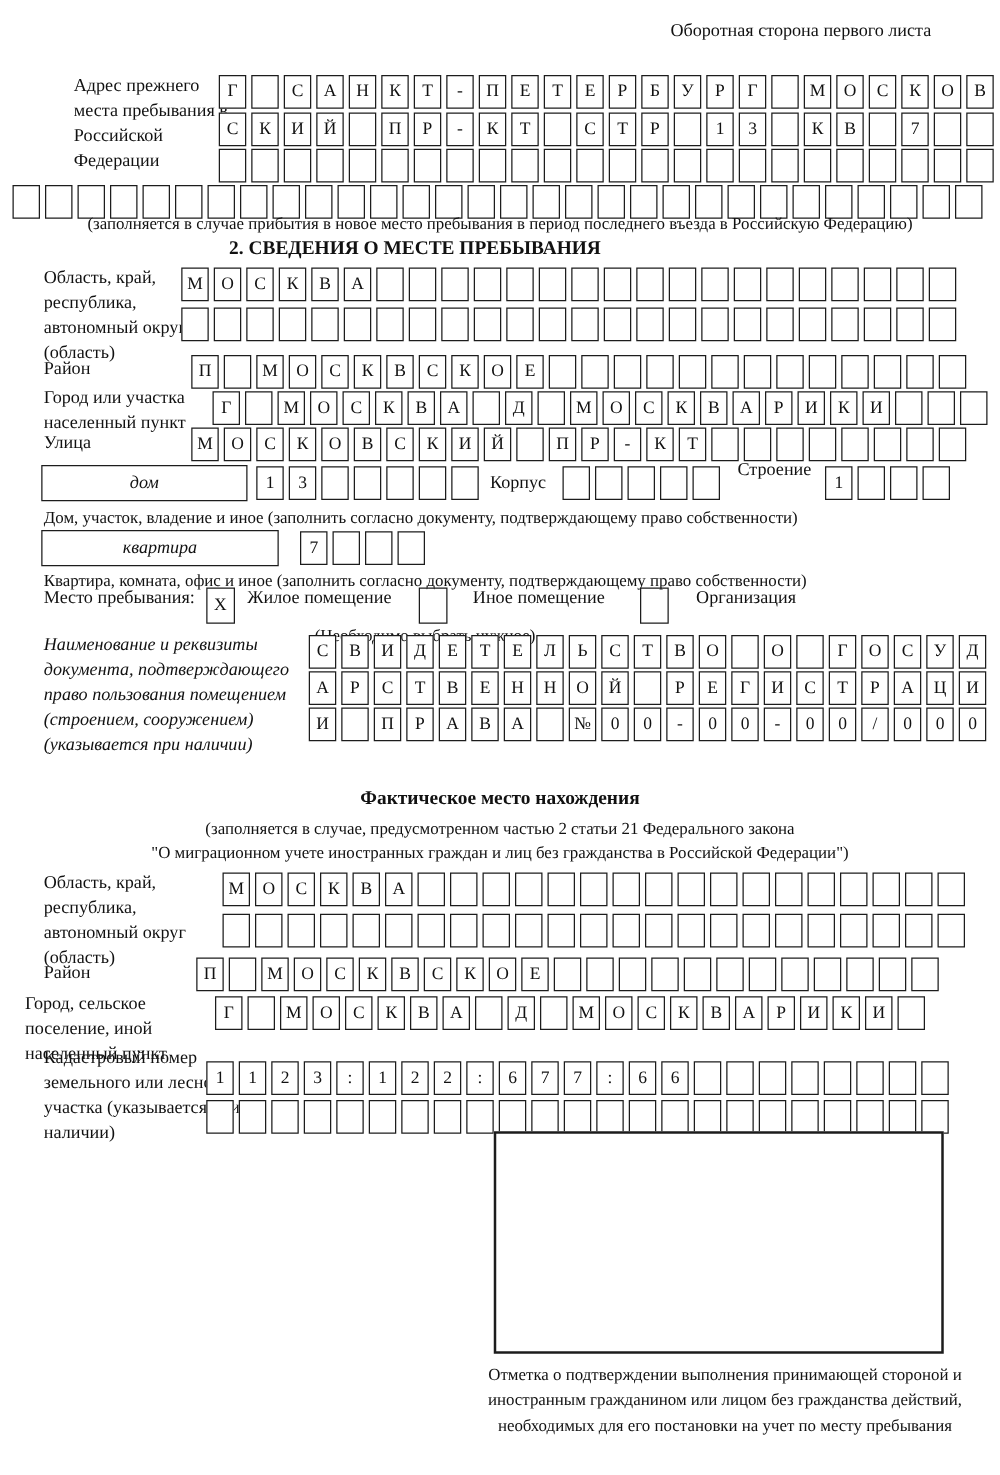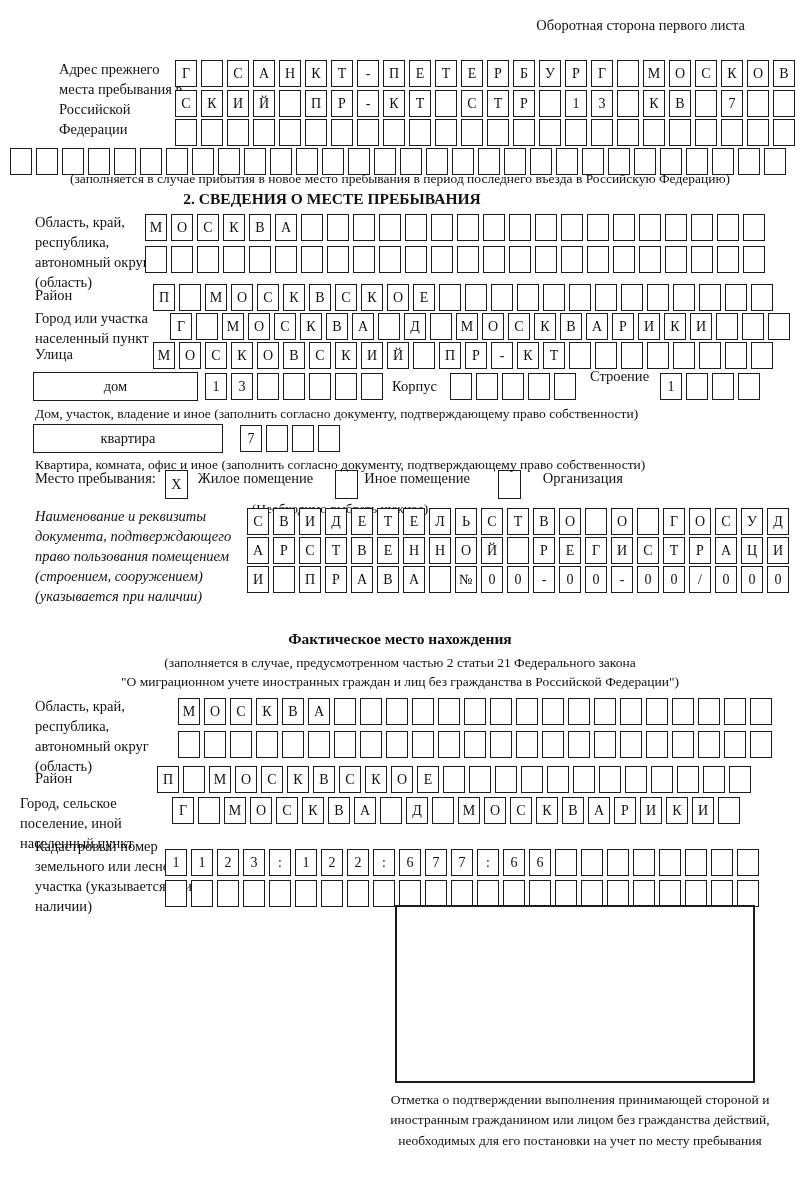--- a/index.html
+++ b/index.html
@@ -16,21 +16,21 @@
   .ctr { text-align:center; }
   .cellrow { display:flex; gap:4px; }
   .cell {
     flex:0 0 22px; width:22px; height:27px; box-sizing:border-box;
     border:1.6px solid #1c1c1c; background:#fff;
     display:flex; align-items:center; justify-content:center;
     font-size:14px;
   }
   .longbox {
     box-sizing:border-box; border:1.6px solid #1c1c1c; height:29px;
-    display:flex; align-items:center; justify-content:center; font-size:14.5px;
+    display:flex; align-items:center; justify-content:center; font-size:14.5px;font-style:italic;
   }
   .chkbox {
     box-sizing:border-box; border:1.6px solid #1c1c1c; width:23px; height:29px;
     display:flex; align-items:center; justify-content:center; font-size:14px;
   }
   .stampbox { box-sizing:border-box; border:2px solid #1c1c1c; background:#fff; }
   .inline-lbl { font-size:14.5px; }
 </style>
 </head>
 <body>
@@ -324,21 +324,21 @@
     <div class="cell"></div>
     <div class="cell"></div>
   </div>
 <div class="abs cap" style="left:35px; top:457px;">Квартира, комната, офис и иное (заполнить согласно документу, подтверждающему право собственности)</div>
 
 <div class="abs" style="left:35px; top:470px; width:740px; display:flex; align-items:flex-start;">
   <span class="inline-lbl">Место пребывания:</span>
   <span class="chkbox" style="margin-left:9px;">X</span>
   <span class="inline-lbl" style="margin-left:10px;">Жилое помещение</span>
   <span class="chkbox" style="margin-left:22px;"></span>
-  <span class="inline-lbl" style="margin-left:6px;">Иное помещение</span>
+  <span class="inline-lbl" style="margin-left:20px;">Иное помещение</span>
   <span class="chkbox" style="margin-left:28px;"></span>
   <span class="inline-lbl" style="margin-left:22px;">Организация</span>
 </div>
 <div class="abs cap ctr" style="left:0; top:501px; width:680px;">(Необходимо выбрать нужное)</div>
 
 <div class="abs lbl" style="left:35px; top:506px; width:208px;font-style:italic;">Наименование и реквизиты документа, подтверждающего право пользования помещением (строением, сооружением) (указывается при наличии)</div>
 <div class="abs cellrow" style="left:247px; top:508px;">
     <div class="cell">С</div>
     <div class="cell">В</div>
     <div class="cell">И</div>

